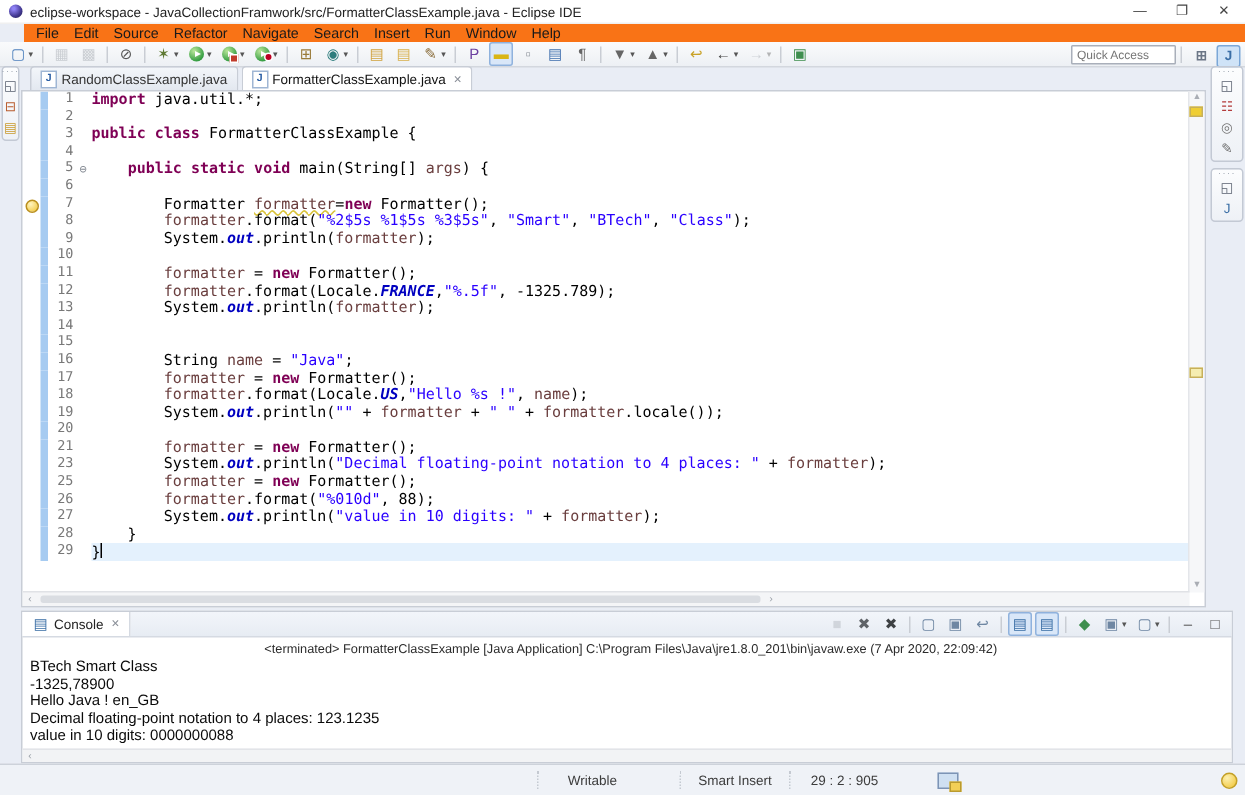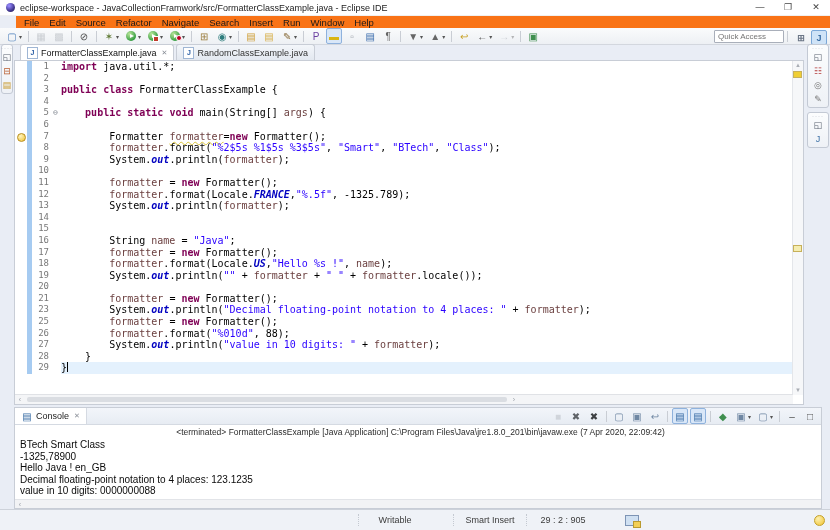--- a/index.html
+++ b/index.html
@@ -260,28 +260,28 @@
       <span class="mini-icon" style="color: rgb(119, 119, 119);">◎</span>
       <span class="mini-icon" style="color: rgb(112, 112, 112);">✎</span>
     </div>
     <div class="mini-stack">
       <span class="mini-icon" style="color: rgb(90, 98, 112);">◱</span>
       <span class="mini-icon" style="color: rgb(58, 110, 165);">J</span>
     </div>
   </div>
 
 <div class="tabbar" id="tabbar">
+    <div class="tab">
+      <span class="jfile">J</span>
+      <span class="tab-label">RandomClassExample.java</span>
+    </div>
     <div class="tab active">
       <span class="jfile">J</span>
       <span class="tab-label">FormatterClassExample.java</span>
       <span class="tab-close">✕</span>
-    </div>
-    <div class="tab">
-      <span class="jfile">J</span>
-      <span class="tab-label">RandomClassExample.java</span>
     </div>
   </div>
 
 <div class="editor">
   <div class="code-area" id="code">
       <div class="code-row"><span class="annot"></span><span class="diff"></span><span class="lnum">1</span><span class="fold"></span><span class="ltext"><span class="tk-k">import</span><span class="tk-p"> java.util.*;</span></span></div>
       <div class="code-row"><span class="annot"></span><span class="diff"></span><span class="lnum">2</span><span class="fold"></span><span class="ltext"></span></div>
       <div class="code-row"><span class="annot"></span><span class="diff"></span><span class="lnum">3</span><span class="fold"></span><span class="ltext"><span class="tk-k">public</span><span class="tk-p"> </span><span class="tk-k">class</span><span class="tk-p"> FormatterClassExample {</span></span></div>
       <div class="code-row"><span class="annot"></span><span class="diff"></span><span class="lnum">4</span><span class="fold"></span><span class="ltext"></span></div>
       <div class="code-row"><span class="annot"></span><span class="diff"></span><span class="lnum">5</span><span class="fold">⊖</span><span class="ltext"><span class="tk-p">    </span><span class="tk-k">public</span><span class="tk-p"> </span><span class="tk-k">static</span><span class="tk-p"> </span><span class="tk-k">void</span><span class="tk-p"> main(String[] </span><span class="tk-v">args</span><span class="tk-p">) {</span></span></div>

